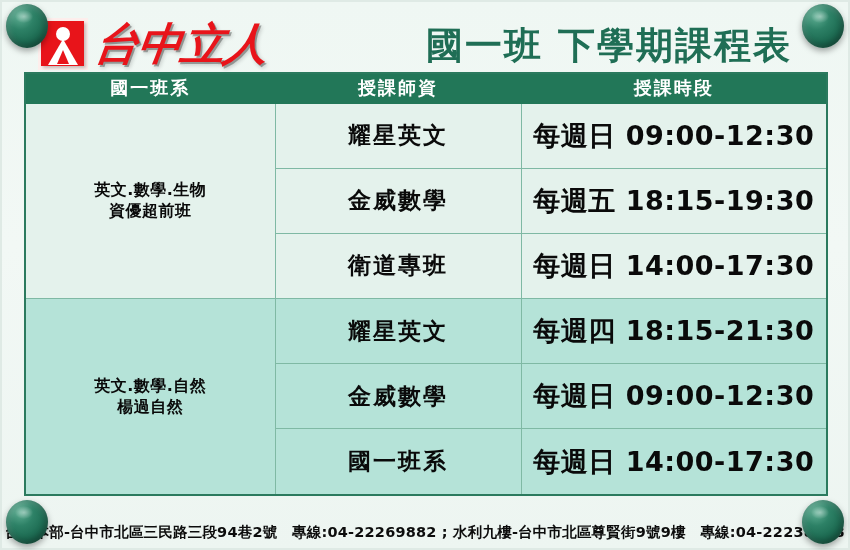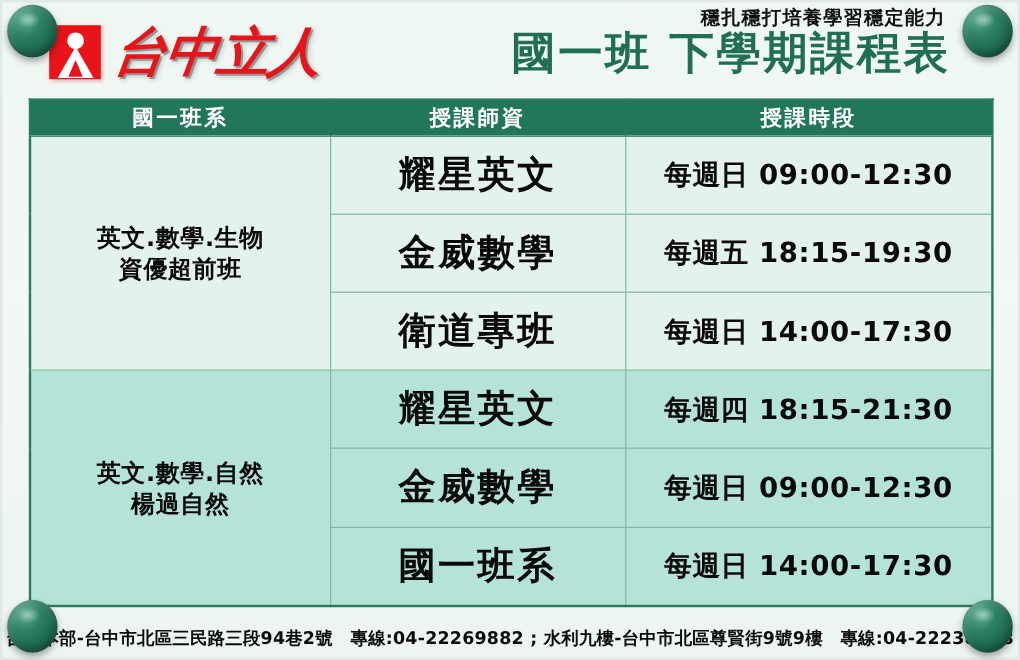--- a/index.html
+++ b/index.html
@@ -152,30 +152,30 @@
     line-height: 1.1;
     padding-right: 4px;
   }
 
   #main-title {
     font-size: 37px;
     font-weight: bold;
     color: #1f6e55;
     letter-spacing: 2px;
     line-height: 1.15;
-    margin-top: 0;
+    margin-top: 19px;
     white-space: nowrap;
     text-align: right;
   }
 
   
   #schedule {
     position: absolute;
     left: 24px;
-    top: 82px;
+    top: 72px;
     width: 802px;
     height: 424px;
     border-collapse: collapse;
     table-layout: fixed;
     border: 2px solid #2b7a5e;
     z-index: 4;
     background: #e4f2ec;
   }
 
   #schedule th {
@@ -195,35 +195,35 @@
     text-align: center;
     vertical-align: middle;
     color: #0a0a0a;
   }
 
   col.c-class { width: 250px; }
   col.c-teacher { width: 246px; }
   col.c-time { width: 306px; }
 
   .group-cell {
-    font-size: 20px;
+    font-size: 16px;
     font-weight: bold;
     line-height: 1.30;
     letter-spacing: 0.5px;
     border-left: 2px solid #2b7a5e !important;
   }
 
   .teacher-cell {
-    font-size: 31px;
+    font-size: 23px;
     font-weight: bold;
     letter-spacing: 2px;
   }
 
   .time-cell {
-    font-size: 23px;
+    font-size: 27px;
     font-weight: bold;
     letter-spacing: 0.5px;
     border-right: 2px solid #2b7a5e !important;
   }
 
   
   tbody.grp-a td { background: #e4f2ec; }
   tbody.grp-b td { background: #b5e3d8; }
 
   tbody.grp-b td { border-color: #6fae99; }
@@ -262,21 +262,20 @@
         <div class="sq">
           <div class="head"></div>
           <div class="body"></div>
           <div class="legcut"></div>
         </div>
       </div>
       <div id="logo-text">台中立人</div>
     </div>
 
     <div id="title-block">
-      <div id="subtitle">穩扎穩打培養學習穩定能力</div>
       <div id="main-title">國一班 下學期課程表</div>
     </div>
 
   </div>
 
   <table id="schedule">
     <colgroup>
       <col class="c-class">
       <col class="c-teacher">
       <col class="c-time">

